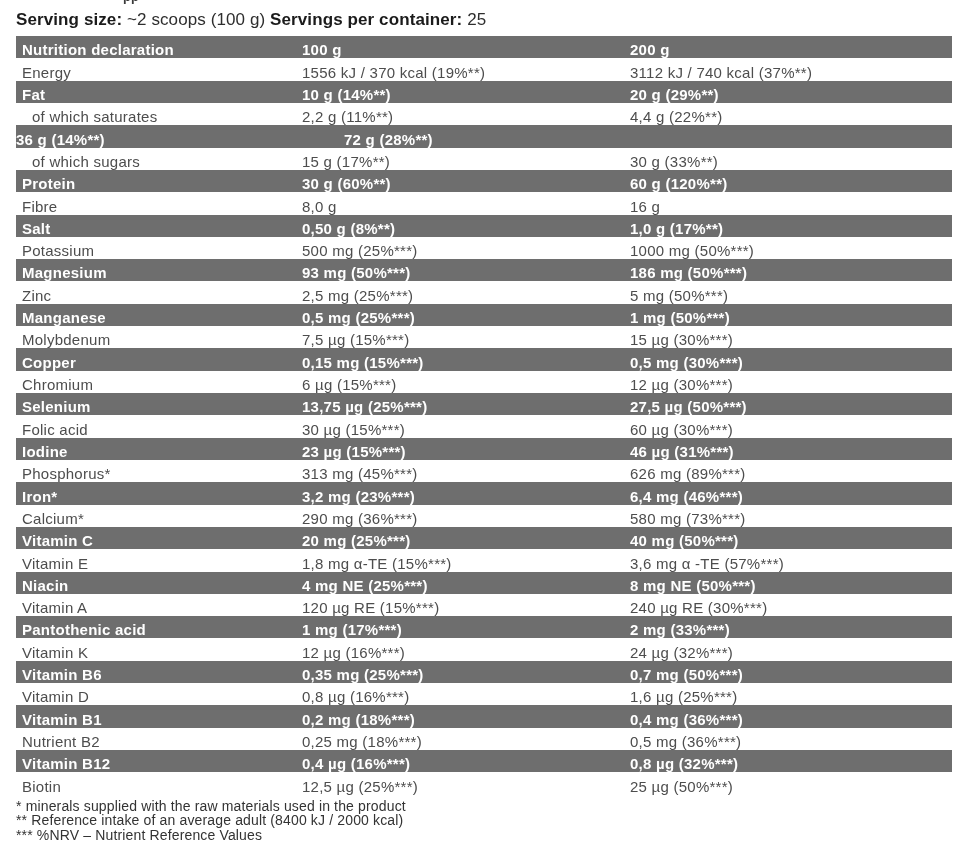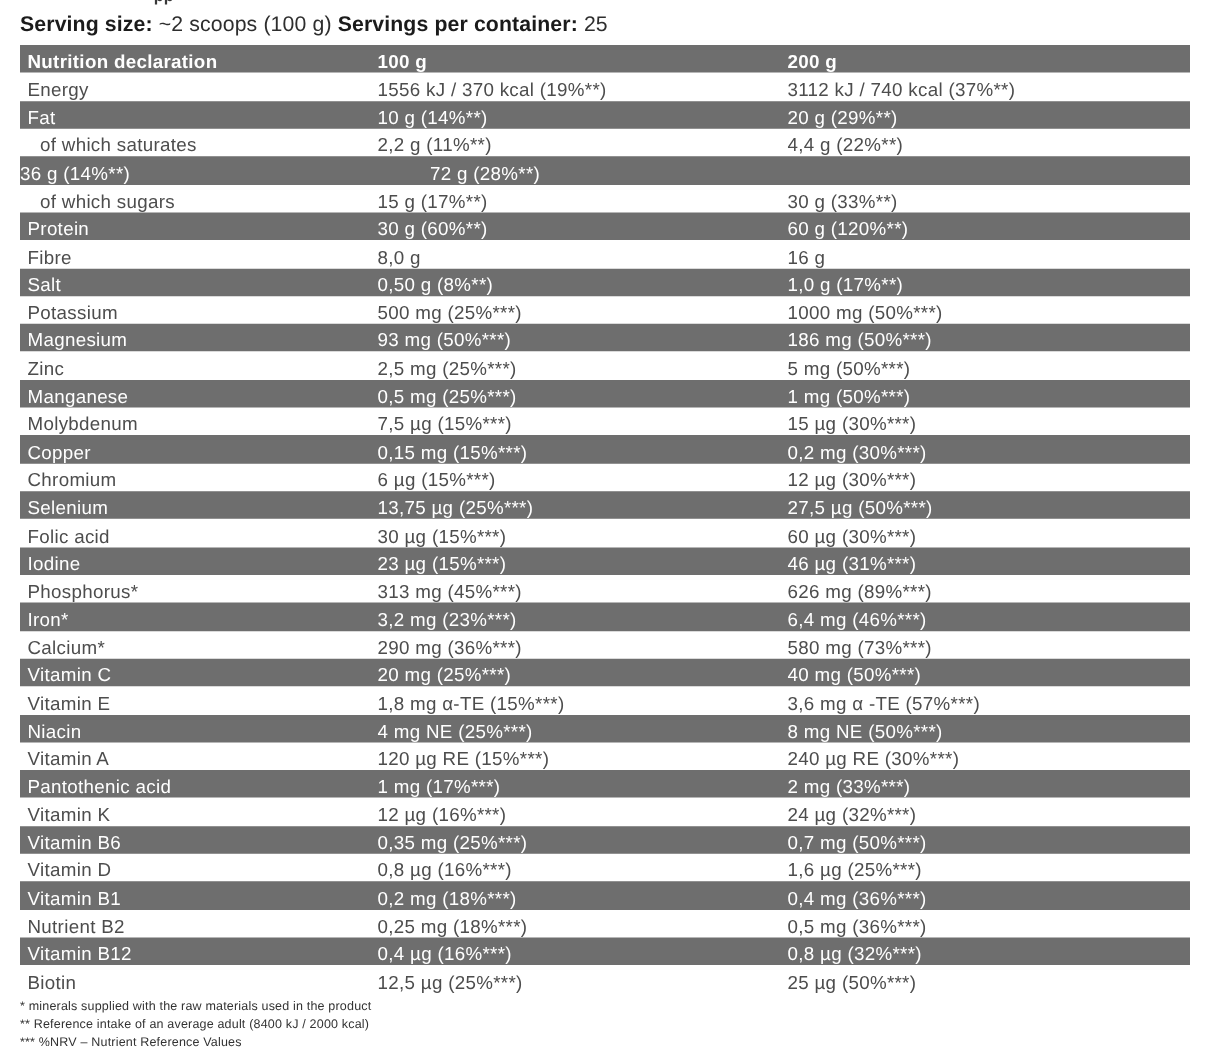--- a/index.html
+++ b/index.html
@@ -18,29 +18,29 @@
   .serving .lbl{font-weight:700;color:#1b1b1b;}
 
   .nutri-table{margin-top:6px;}
   .row{
     display:flex;align-items:flex-end;height:22.32px;
     font-size:15px;color:var(--light-row-text,#4d4d4d);letter-spacing:.25px;
   }
   .row.dark{
     background:var(--row-dark,#6e6e6e);
     color:var(--dark-row-text,#ffffff);
-    font-weight:400;
+    font-weight:700;
   }
   .row.header{font-weight:700;}
   .c1{width:286px;padding-left:6px;box-sizing:border-box;white-space:nowrap;overflow:hidden;}
   .c1.indent{padding-left:16px;}
   .c2{width:328px;white-space:nowrap;overflow:hidden;}
   .c3{flex:1;white-space:nowrap;overflow:hidden;}
 
-  .footnotes{margin-top:4px;font-size:10px;color:var(--footnote-text,#333333);line-height:14.7px;letter-spacing:.15px;}
+  .footnotes{margin-top:4px;font-size:14px;color:var(--footnote-text,#333333);line-height:14.7px;letter-spacing:.15px;}
   .footnotes p{margin:0;}
 </style>
 </head>
 <body>
 
 <div class="crop-frag">
   <span>pp</span>
 </div>
 
 <div class="page">
@@ -119,21 +119,21 @@
     <span class="c3">1 mg (50%***)</span>
   </div>
         <div class="row">
     <span class="c1">Molybdenum</span>
     <span class="c2">7,5 µg (15%***)</span>
     <span class="c3">15 µg (30%***)</span>
   </div>
         <div class="row dark">
     <span class="c1">Copper</span>
     <span class="c2">0,15 mg (15%***)</span>
-    <span class="c3">0,2 mg (30%***)</span>
+    <span class="c3">0,5 mg (30%***)</span>
   </div>
         <div class="row">
     <span class="c1">Chromium</span>
     <span class="c2">6 µg (15%***)</span>
     <span class="c3">12 µg (30%***)</span>
   </div>
         <div class="row dark">
     <span class="c1">Selenium</span>
     <span class="c2">13,75 µg (25%***)</span>
     <span class="c3">27,5 µg (50%***)</span>

